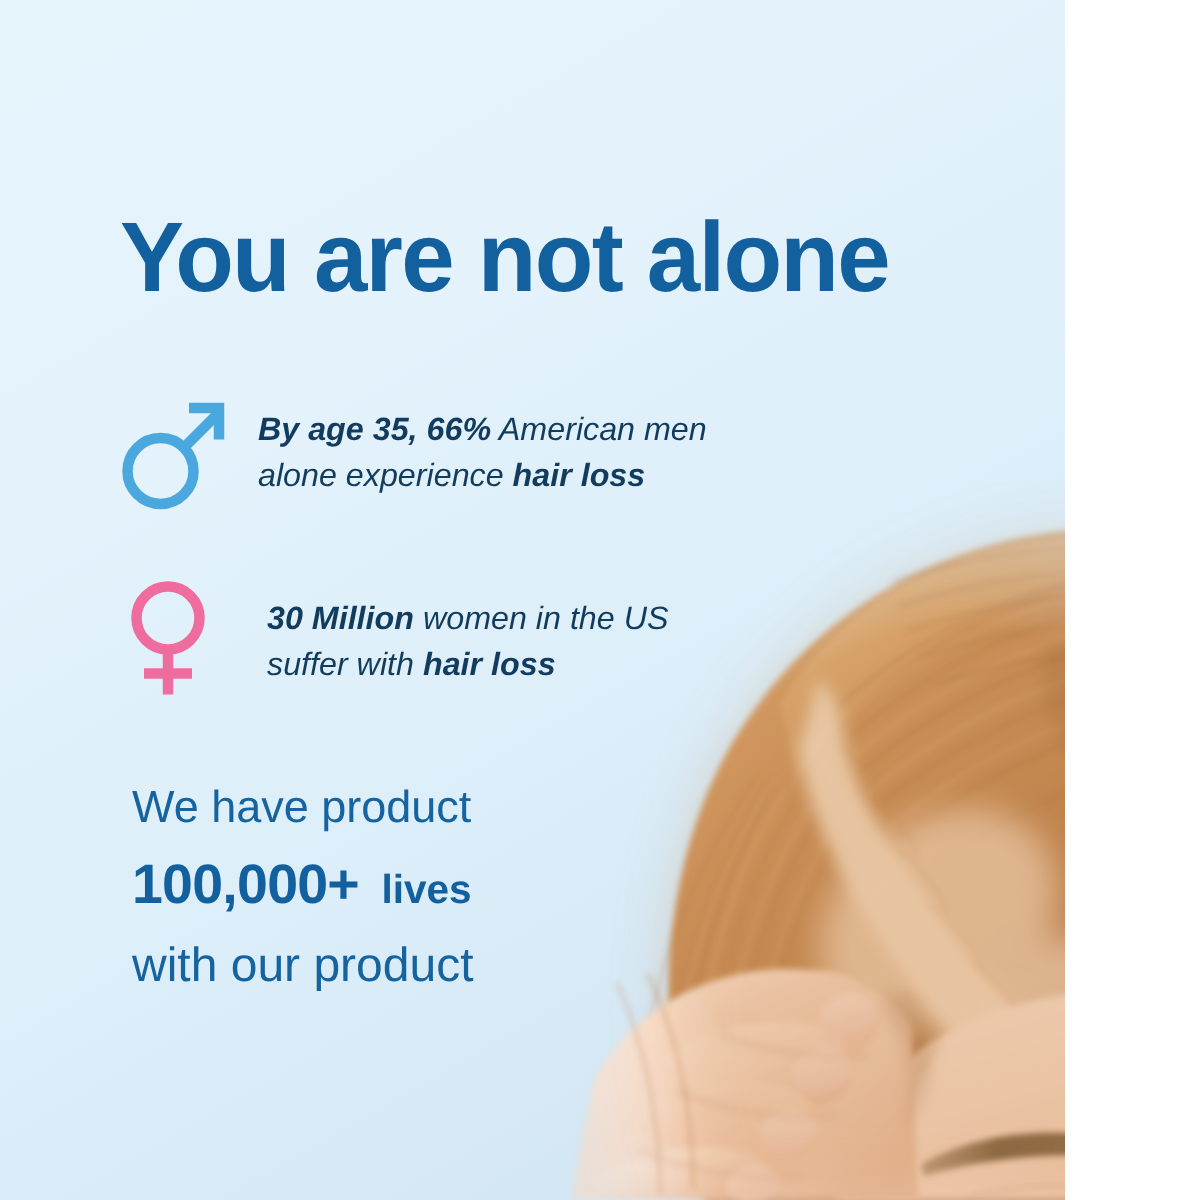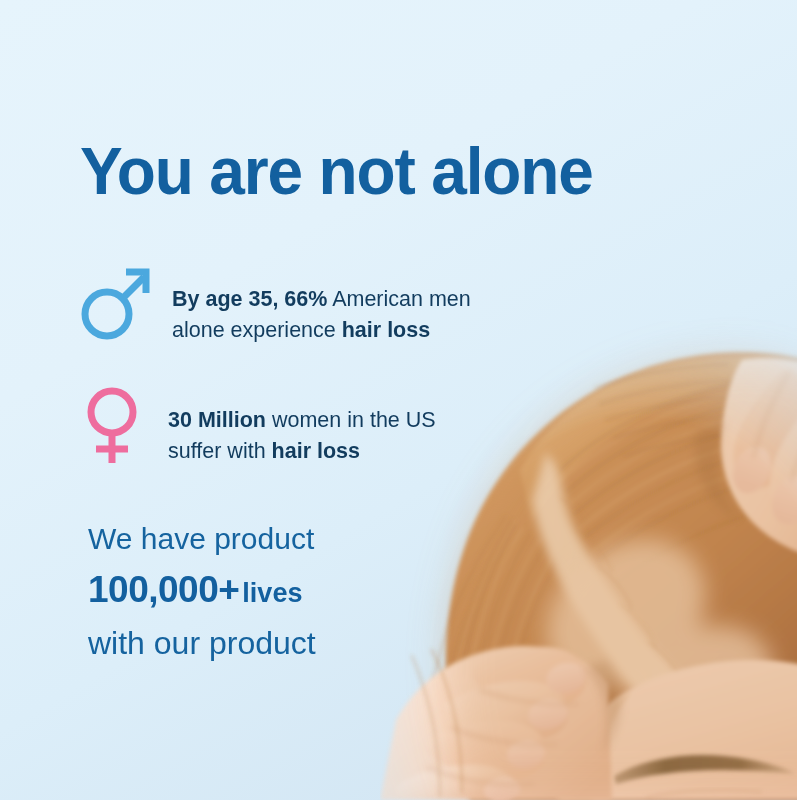--- a/index.html
+++ b/index.html
@@ -2,21 +2,21 @@
 <html><head>
 <meta charset="utf-8">
 <style>
   html, body {
     margin: 0;
     padding: 0;
     background: #ffffff;
   }
   #poster {
     position: relative;
-    width: 797px;
+    width: 710px;
     height: 800px;
     overflow: hidden;
     font-family: "Liberation Sans", sans-serif;
     background: linear-gradient(150deg, #e6f4fc 0%, #e3f2fb 32%, #dceef9 58%, #d4e7f4 82%, #cfe3f1 100%);
   }
   
   #photo-layer {
     position: absolute;
     left: 0; top: 0;
     width: 797px;
@@ -40,41 +40,42 @@
     font-weight: 700;
     letter-spacing: -1.2px;
     color: #13609f;
     white-space: nowrap;
     transform: scaleX(0.97);
     transform-origin: left top;
   }
   .stat-row {
     position: absolute;
     display: flex;
-    align-items: flex-end;
+    align-items: flex-start;
+    font-style: italic;
   }
   .stat-row.row-male  { left: 78px; top: 262px; }
   .stat-row.row-female{ left: 82px; top: 383px; }
 
   .sym-wrap {
     flex: 0 0 auto;
     width: 74px;
     height: 84px;
   }
   .sym-wrap svg { display: block; }
 
   .stat-text {
     margin-left: 20px;
     padding-top: 9px;
     font-size: 21.5px;
     line-height: 1.45;
     color: #123c5e;
     white-space: nowrap;
   }
-  .row-female .stat-text { padding-top: 14px; margin-left: 12px; }
+  .row-female .stat-text { padding-top: 14px; margin-left: 22px; }
   .stat-text b { font-weight: 700; }
 
   .closing {
     position: absolute;
     left: 88px;
     top: 524px;
     color: #13609f;
   }
   .closing-line {
     font-size: 30px;
@@ -91,21 +92,21 @@
   .closing-big .num {
     font-size: 37px;
     font-weight: 700;
     letter-spacing: -0.5px;
     color: #13609f;
   }
   .closing-big .lives {
     font-size: 27px;
     font-weight: 700;
     color: #13609f;
-    margin-left: 3px;
+    margin-left: 15px;
   }
   .closing-last {
     margin-top: 19px;
     font-size: 32px;
     line-height: 1.0;
     font-weight: 400;
     color: #15639f;
     white-space: nowrap;
   }
 </style>

